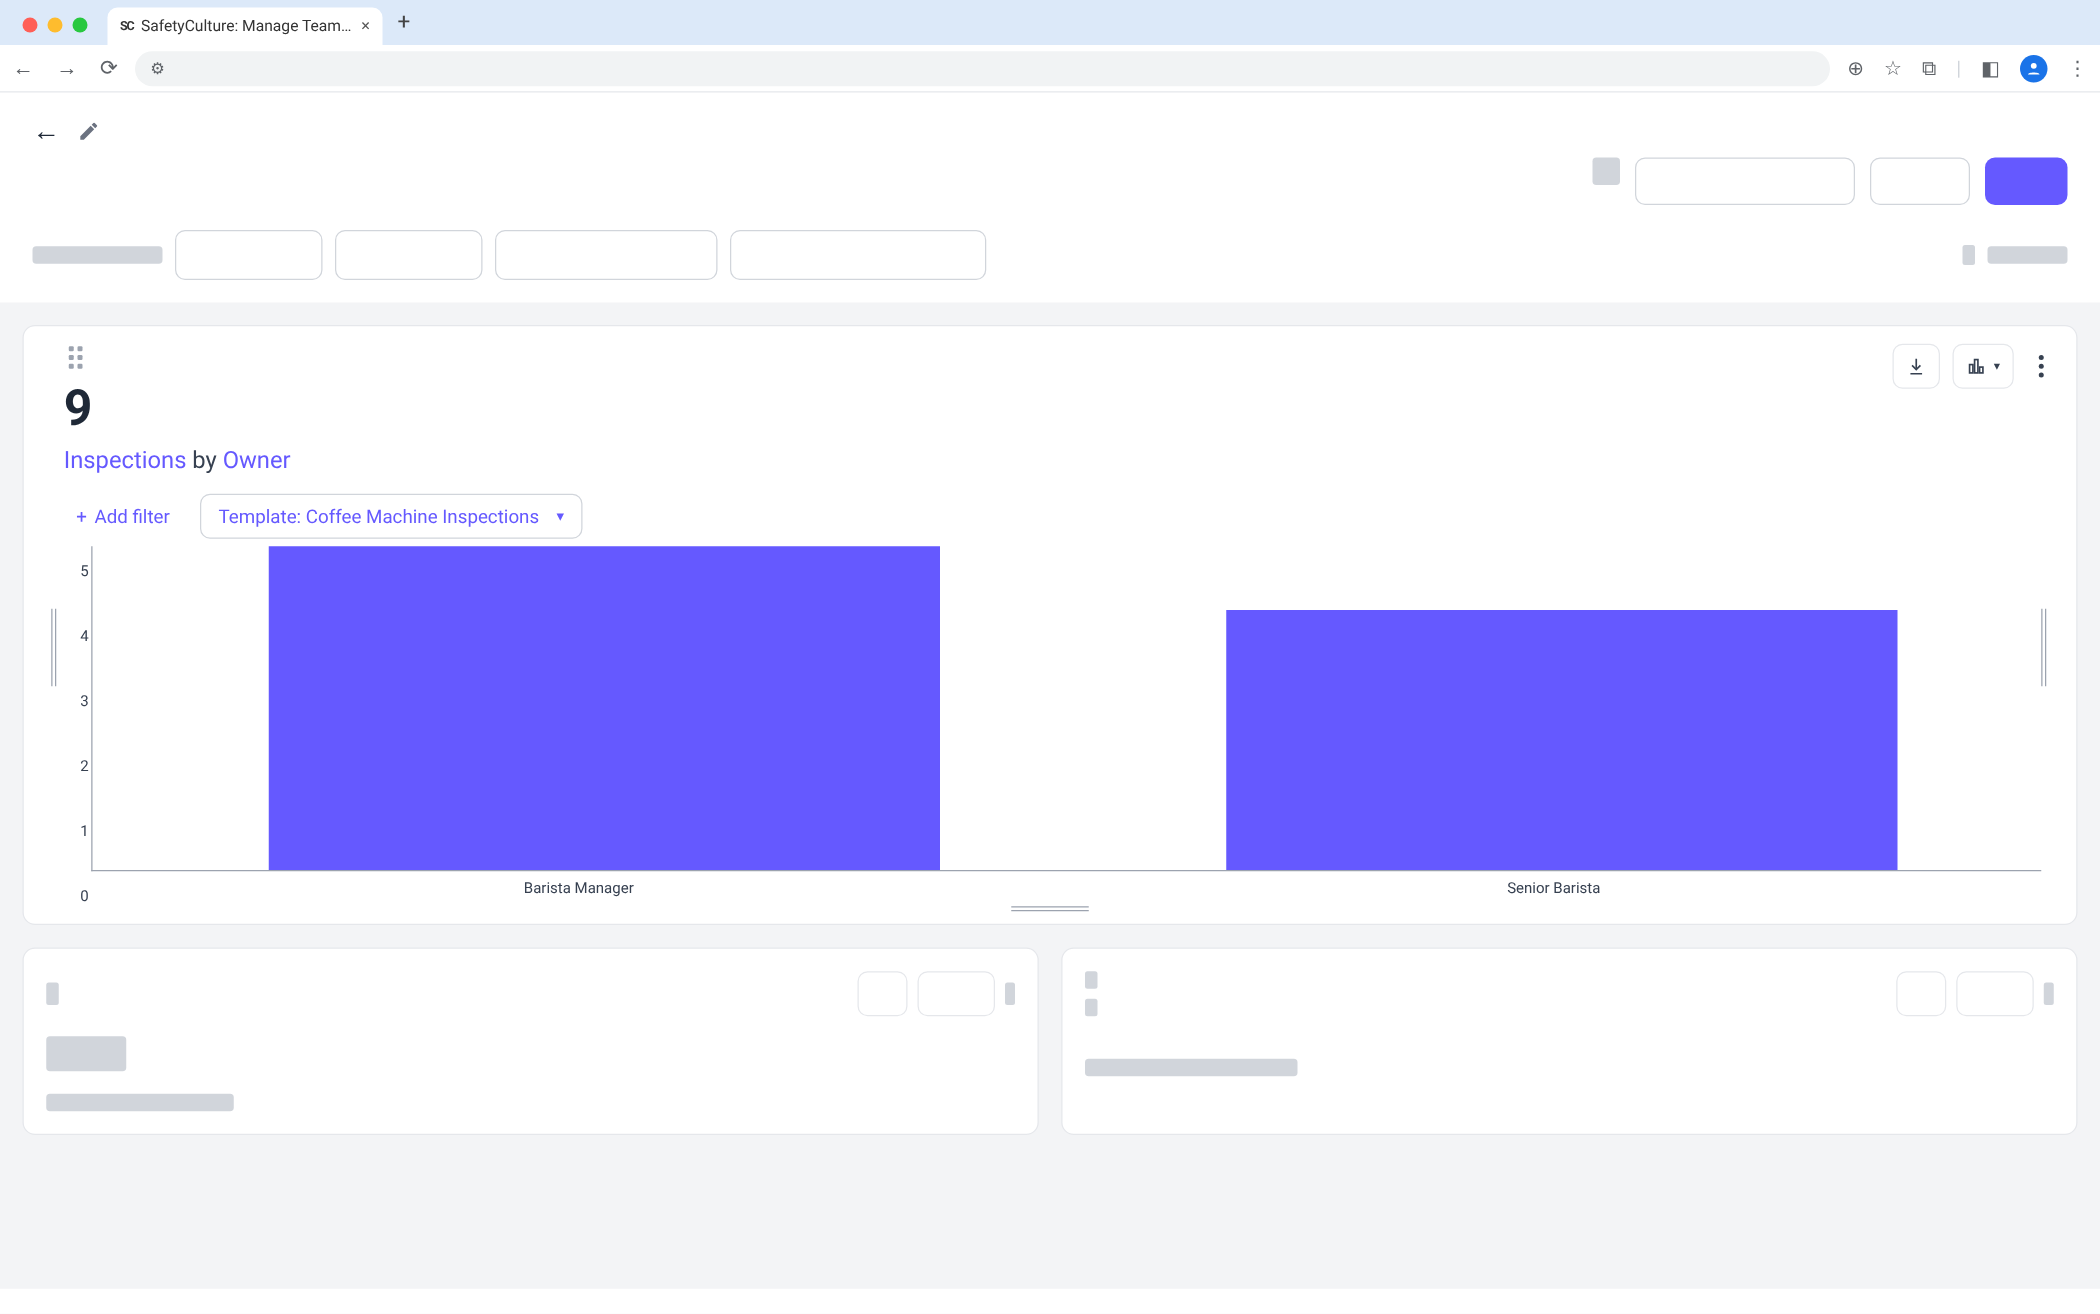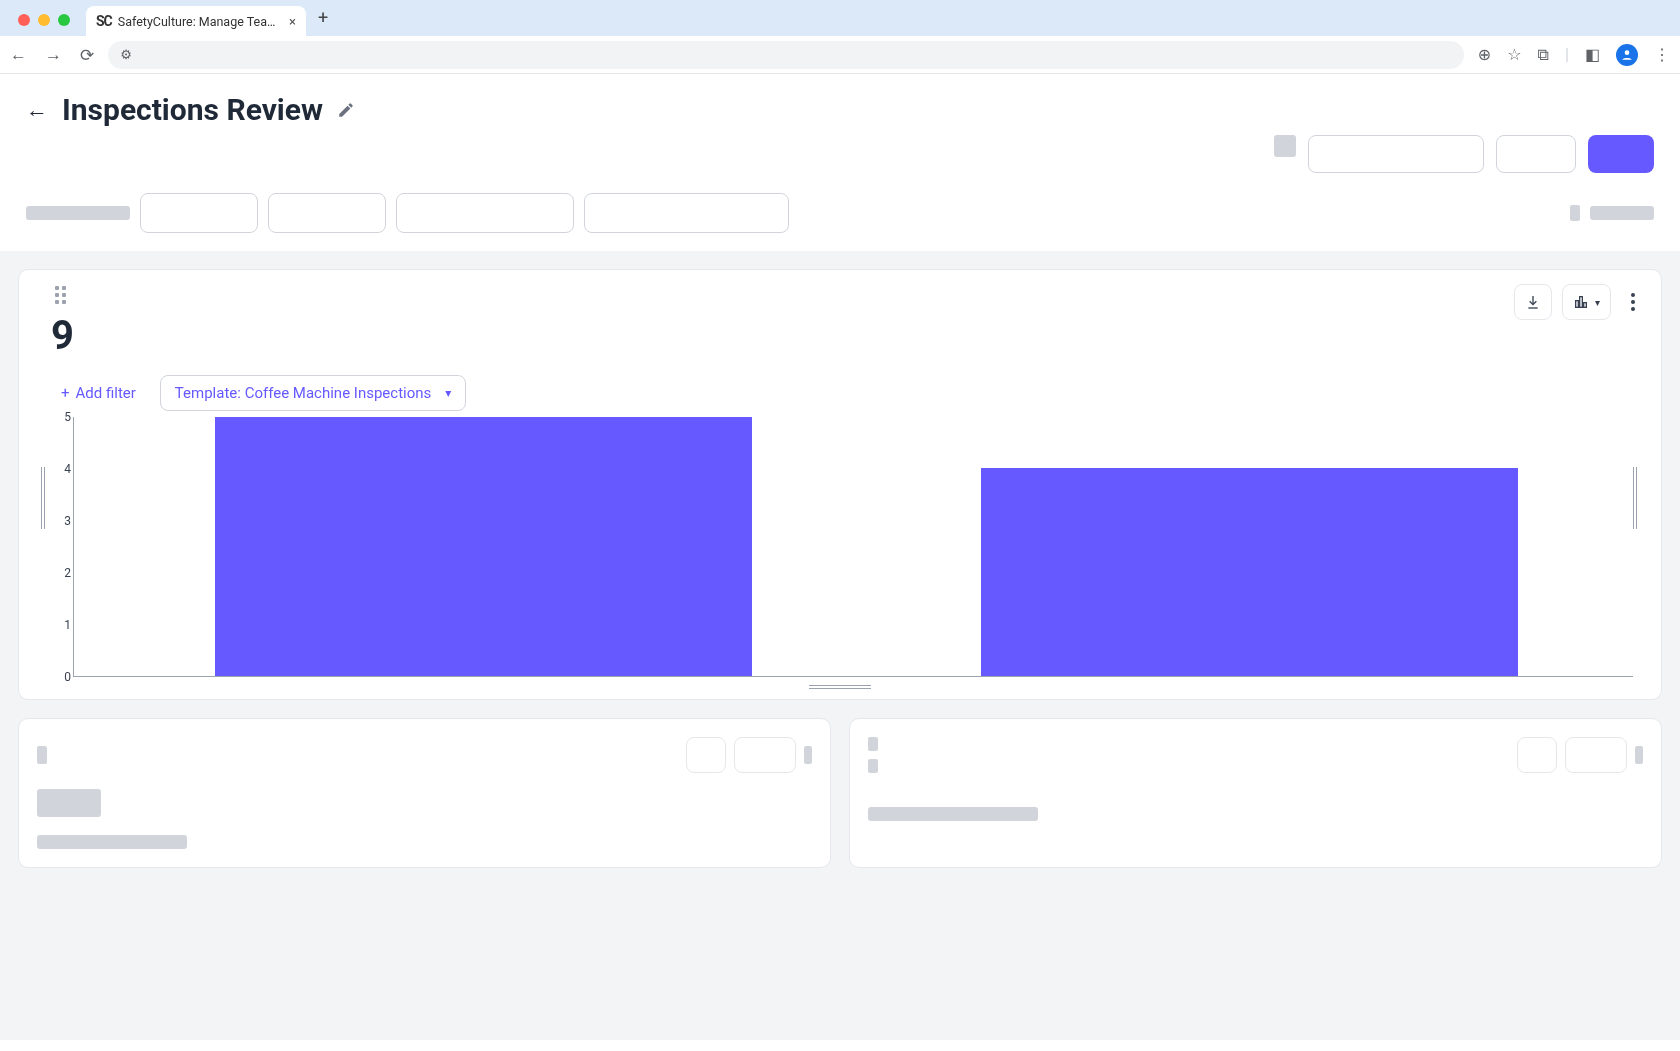--- a/index.html
+++ b/index.html
@@ -36,21 +36,21 @@
     height: 30px;
     display: flex;
     align-items: center;
     padding: 0 10px;
     margin-left: 6px;
     font-size: 12.5px;
     color: #333;
     max-width: 220px;
     gap: 6px;
   }
-  .tab .favicon { font-weight: 700; font-size: 14px; letter-spacing: -1px; color:#333; }
+  .tab .favicon { font-weight: 700; font-size: 10px; letter-spacing: -1px; color:#333; }
   .tab .title { white-space: nowrap; overflow: hidden; text-overflow: ellipsis; flex:1; }
   .tab .close { color:#555; font-size:13px; }
   .new-tab { padding: 0 12px 8px 12px; color:#444; font-size:18px; }
 
   .addr-bar {
     background:#fff;
     height:38px;
     display:flex;
     align-items:center;
     padding:0 10px;
@@ -250,21 +250,20 @@
           <circle cx="12" cy="8" r="4"></circle>
           <path d="M4 20c0-4 16-4 16 0"></path>
         </svg>
     </span>
     <span>⋮</span>
   </div>
 </div>
 
 <div class="app-header">
   <span class="back-arrow">←</span>
-  <span class="page-title">Inspections Review</span>
   <span class="pencil">
     <svg width="18" height="18" viewBox="0 0 24 24" fill="#6b7280">
         <path d="M3 17.25V21h3.75L17.81 9.94l-3.75-3.75L3 17.25zM20.71 7.04a1 1 0 0 0 0-1.41l-2.34-2.34a1 1 0 0 0-1.41 0l-1.83 1.83 3.75 3.75 1.83-1.83z"></path>
       </svg>
   </span>
 </div>
 
 <div class="toolbar-row">
   <div class="sq"></div>
   <div class="btn-outline w-lg"></div>
@@ -312,20 +311,23 @@
         <span style="font-size:10px;color:#374151;">▾</span>
       </div>
       <div class="kebab">
           <i></i>
           <i></i>
           <i></i>
         </div>
     </div>
 
     <div class="metric-value">9</div>
+    <div class="metric-sub">
+      <span class="link">Inspections</span><span> by </span><span class="link">Owner</span>
+    </div>
 
     <div class="filters-line">
       <div class="add-filter">
         <span>+</span>
         <span>Add filter</span>
       </div>
       <div class="chip">
         <span>Template: Coffee Machine Inspections</span>
         <span class="chev">▾</span>
       </div>
@@ -352,20 +354,24 @@
       <div class="chart">
         <div class="bars" id="bars">
             <div class="bar-slot">
               <div class="bar" style="height: 260px; background: rgb(101, 89, 255);"></div>
             </div>
             <div class="bar-slot">
               <div class="bar" style="height: 208px; background: rgb(101, 89, 255);"></div>
             </div>
           </div>
       </div>
+      <div class="x-labels" id="x-labels">
+          <div class="x-label">Barista Manager</div>
+          <div class="x-label">Senior Barista</div>
+        </div>
     </div>
 
     <div class="resize-bar">
         <i></i>
         <i></i>
       </div>
   </div>
 
   <div class="grid-two">
 

